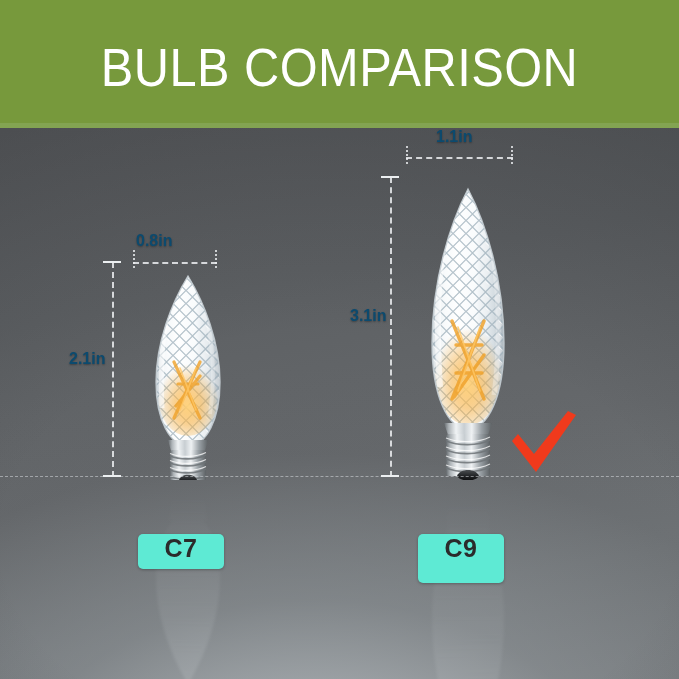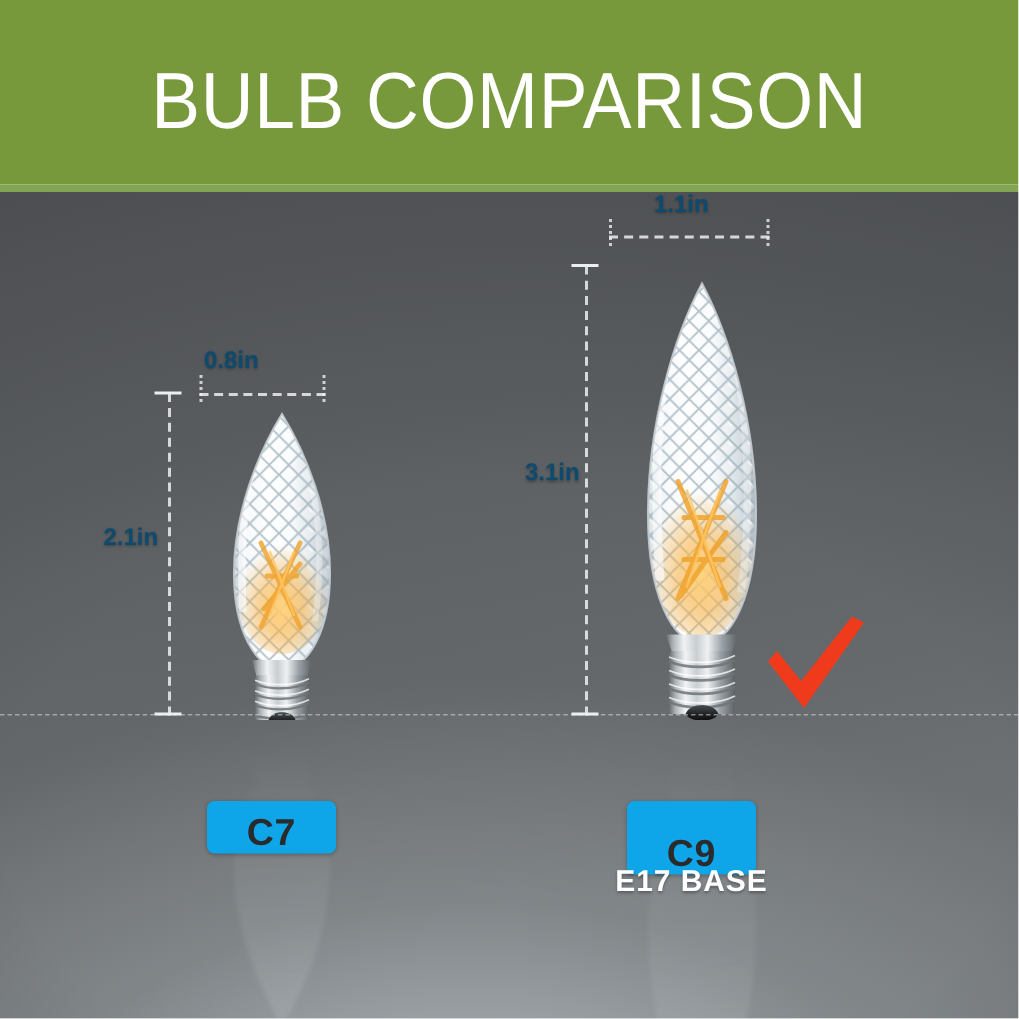--- a/index.html
+++ b/index.html
@@ -117,25 +117,25 @@
     white-space: nowrap;
     text-shadow: 0 1px 2px rgba(0,0,0,0.35);
   }
 
   
   #check-mark { position: absolute; }
 
   
   .chip {
     position: absolute;
-    background: #0ea5e9;
+    background: #5eead4;
     border-radius: 5px;
     box-shadow: 0 1px 3px rgba(0,0,0,0.28);
     display: flex;
-    align-items: flex-end;
+    align-items: flex-start;
     justify-content: center;
   }
   .chip-text {
     color: #2b2b2b;
     font-size: 25px;
     line-height: 28px;
     font-weight: 600;
     letter-spacing: 0.5px;
   }
   .base-label {
@@ -334,15 +334,14 @@
     </svg>
   </div>
 
   <div class="chip" style="left:138px; top:534px; width:86px; height:35px;">
     <span class="chip-text">C7</span>
   </div>
 
   <div class="chip" style="left:418px; top:534px; width:86px; height:49px;">
     <span class="chip-text">C9</span>
   </div>
-  <div class="base-label" style="left:381px; top:576px; width:160px;">E17 BASE</div>
 
 </div>
 
 </body></html>

